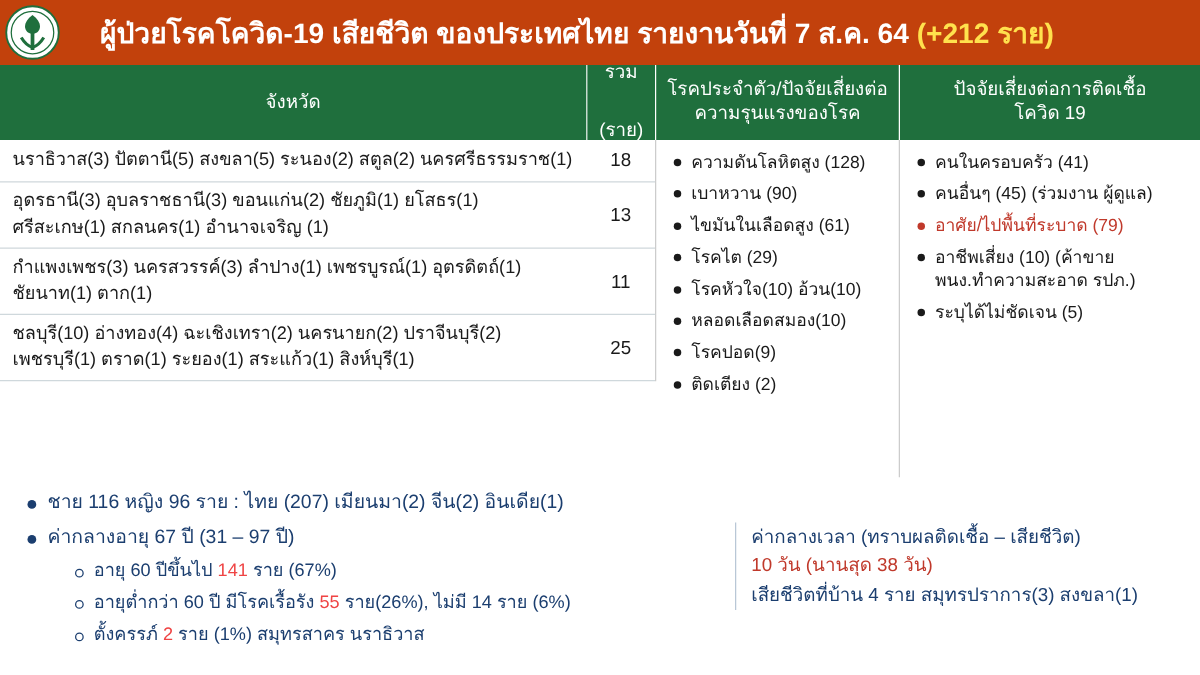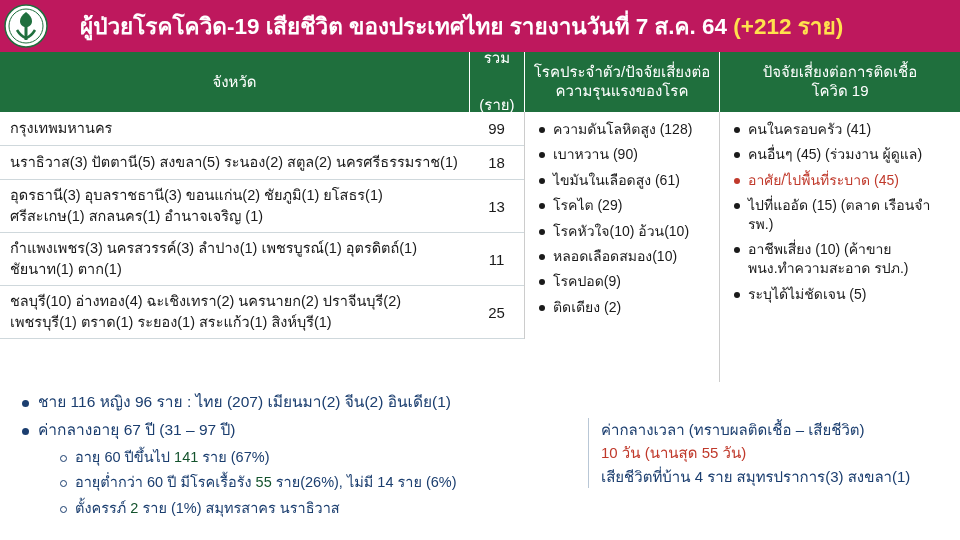--- a/index.html
+++ b/index.html
@@ -9,21 +9,21 @@
     font-family: "Liberation Sans", "DejaVu Sans", sans-serif;
     background: #ffffff;
     overflow: hidden;
     position: relative;
   }
   
   .header {
     position: absolute;
     left: 0; top: 0;
     width: 960px; height: 52px;
-    background: #be185d;
+    background: #c2410c;
     display: flex;
     align-items: center;
   }
   .logo {
     width: 52px; height: 52px;
     display: flex; align-items: center; justify-content: center;
     flex: 0 0 52px;
   }
   .logo svg { display: block; }
   .header-title {
@@ -150,21 +150,21 @@
   }
   ul.sublist li::before {
     content: "";
     position: absolute;
     left: 0; top: 7px;
     width: 5px; height: 5px;
     border-radius: 50%;
     border: 1.5px solid #1b3e6f;
     background: transparent;
   }
-  .red { color: #14532d; }
+  .red { color: #ef4444; }
 
   .bottom-right {
     position: absolute;
     left: 588px; top: 36px;
     width: 360px;
     border-left: 1px solid #b9c7d6;
     padding-left: 12px;
     color: #1b3e6f;
     font-size: 15px;
     line-height: 1.55;
@@ -202,24 +202,20 @@
   <div class="col-head ch-cond">
     <span>โรคประจำตัว/ปัจจัยเสี่ยงต่อ</span>
     <span>ความรุนแรงของโรค</span>
   </div>
   <div class="col-head ch-risk">
     <span>ปัจจัยเสี่ยงต่อการติดเชื้อ</span>
     <span>โควิด 19</span>
   </div>
 
   <div class="rows">
-    <div class="row">
-      <div class="prov">กรุงเทพมหานคร</div>
-      <div class="total">99</div>
-    </div>
     <div class="row">
       <div class="prov">นราธิวาส(3) ปัตตานี(5) สงขลา(5) ระนอง(2) สตูล(2) นครศรีธรรมราช(1)</div>
       <div class="total">18</div>
     </div>
     <div class="row">
       <div class="prov">อุดรธานี(3) อุบลราชธานี(3) ขอนแก่น(2) ชัยภูมิ(1) ยโสธร(1) ศรีสะเกษ(1) สกลนคร(1) อำนาจเจริญ (1)</div>
       <div class="total">13</div>
     </div>
     <div class="row">
       <div class="prov">กำแพงเพชร(3) นครสวรรค์(3) ลำปาง(1) เพชรบูรณ์(1) อุตรดิตถ์(1) ชัยนาท(1) ตาก(1)</div>
@@ -241,22 +237,21 @@
       <li>หลอดเลือดสมอง(10)</li>
       <li>โรคปอด(9)</li>
       <li>ติดเตียง (2)</li>
     </ul>
   </div>
 
   <div class="col-panel p-risk">
     <ul class="bullets">
       <li>คนในครอบครัว (41)</li>
       <li>คนอื่นๆ (45) (ร่วมงาน ผู้ดูแล)</li>
-      <li class="accent">อาศัย/ไปพื้นที่ระบาด (45)</li>
-      <li>ไปที่แออัด (15) (ตลาด เรือนจำ รพ.)</li>
+      <li class="accent">อาศัย/ไปพื้นที่ระบาด (79)</li>
       <li>อาชีพเสี่ยง (10) (ค้าขาย พนง.ทำความสะอาด รปภ.)</li>
       <li>ระบุได้ไม่ชัดเจน (5)</li>
     </ul>
   </div>
 </div>
 
 <div class="bottom">
   <div class="bottom-left">
     <ul class="bullets">
       <li>ชาย 116 หญิง 96 ราย : ไทย (207) เมียนมา(2) จีน(2) อินเดีย(1)</li>
@@ -266,16 +261,16 @@
           <li><span>อายุ 60 ปีขึ้นไป </span><span class="red">141</span><span> ราย (67%)</span></li>
           <li><span>อายุต่ำกว่า 60 ปี มีโรคเรื้อรัง </span><span class="red">55</span><span> ราย(26%), ไม่มี 14 ราย (6%)</span></li>
           <li><span>ตั้งครรภ์ </span><span class="red">2</span><span> ราย (1%) สมุทรสาคร นราธิวาส</span></li>
         </ul>
       </li>
     </ul>
   </div>
 
   <div class="bottom-right">
     <div>ค่ากลางเวลา (ทราบผลติดเชื้อ – เสียชีวิต)</div>
-    <div class="l2">10 วัน (นานสุด 55 วัน)</div>
+    <div class="l2">10 วัน (นานสุด 38 วัน)</div>
     <div>เสียชีวิตที่บ้าน 4 ราย สมุทรปราการ(3) สงขลา(1)</div>
   </div>
 </div>
 
 </body></html>

